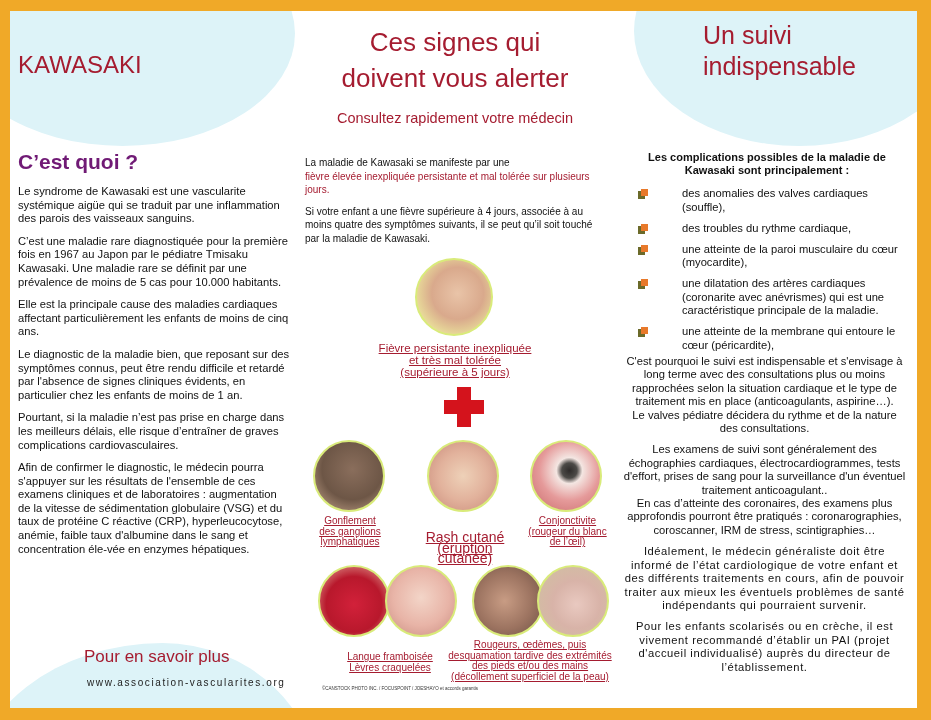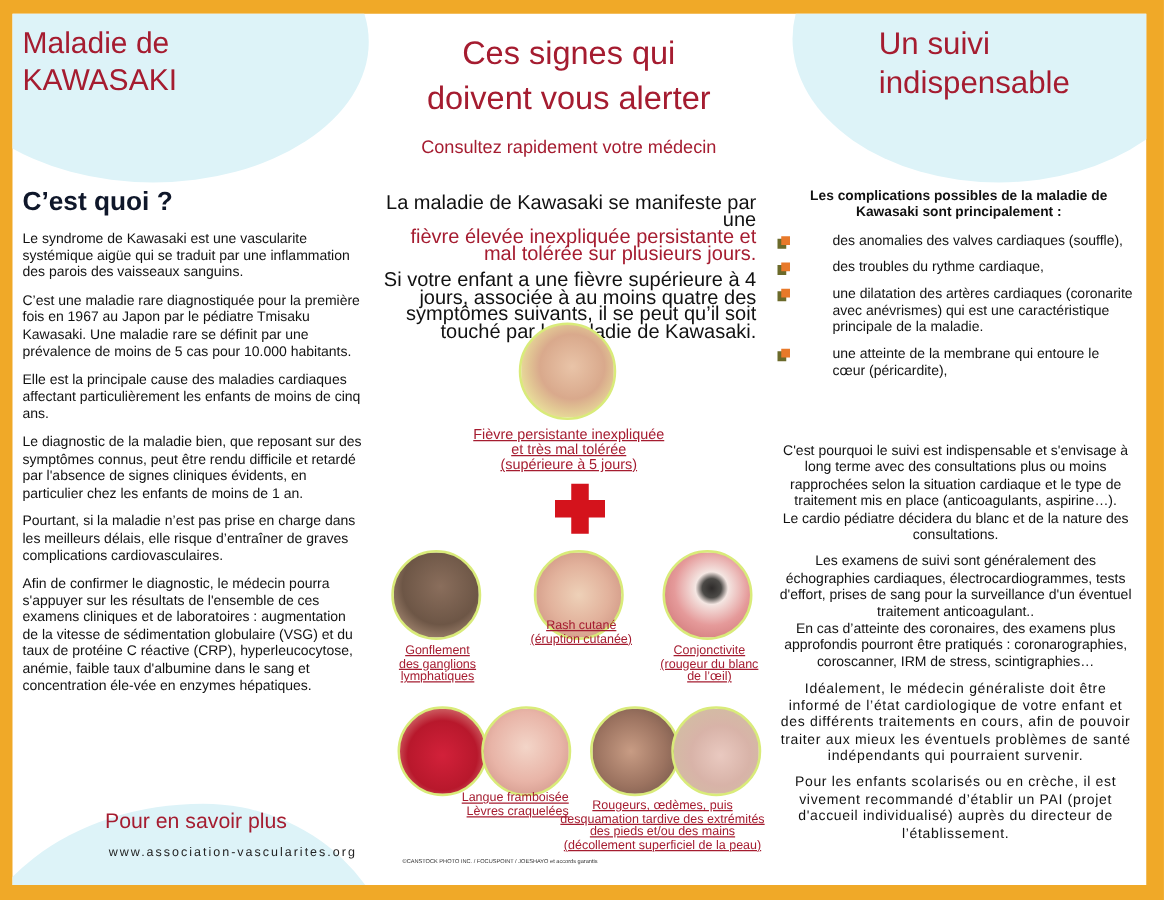--- a/index.html
+++ b/index.html
@@ -13,78 +13,78 @@
   .blob-tl { left: -60px; top: -90px; width: 345px; height: 225px; }
   .blob-tr { left: 624px; top: -95px; width: 330px; height: 230px; }
   .blob-bl { left: -40px; top: 632px; width: 350px; height: 150px; border-radius: 55% 45% 0 0 / 100% 100% 0 0; }
 
   .h-main { font-size: 24px; line-height: 30px; color: #A51C30; font-weight: normal; position: absolute; }
   .h-left { left: 18px; top: 20px; }
   .h-mid { left: 305px; top: 24px; width: 300px; text-align: center; font-size: 26px; line-height: 36px; }
   .h-right { left: 703px; top: 20px; font-size: 25px; line-height: 31px; }
 
   .subtitle { position: absolute; left: 305px; top: 110px; width: 300px; text-align: center; font-size: 14.5px; color: #A51C30; }
-  .c-quoi { position: absolute; left: 18px; top: 150px; font-size: 21px; color: #0f172a; }
+  .c-quoi { position: absolute; left: 18px; top: 150px; font-size: 21px; color: #701a75; }
 
   .left-text { position: absolute; left: 18px; top: 185px; width: 272px; font-size: 11.2px; line-height: 13.6px; color: #111; }
   .left-text p { margin-bottom: 9px; }
 
-  .mid-intro { position: absolute; left: 305px; top: 156px; width: 300px; text-align: right; font-size: 16px; line-height: 13.5px; color: #111; }
+  .mid-intro { position: absolute; left: 305px; top: 156px; width: 300px; text-align: left; font-size: 10px; line-height: 13.5px; color: #111; }
   .mid-intro p { margin-bottom: 8px; }
   .mid-intro .hl { color: #A51C30; }
 
   .photo { position: absolute; border-radius: 50%; border: 2px solid #D9EB7A; overflow: hidden; }
   .photo-baby { left: 415px; top: 258px; width: 78px; height: 78px; background: radial-gradient(circle at 55% 45%, #E9C4A8 0%, #D9A98C 45%, #E9DE9A 75%, #D4C46A 100%); }
   .photo-neck { left: 313px; top: 440px; width: 72px; height: 72px; background: radial-gradient(circle at 55% 40%, #8A6E5C 0%, #6D5646 55%, #C9A88E 100%); }
   .photo-rash { left: 427px; top: 440px; width: 72px; height: 72px; background: radial-gradient(circle at 50% 50%, #EED1B8 0%, #E2B29C 50%, #C98B7A 100%); }
   .photo-eye { left: 530px; top: 440px; width: 72px; height: 72px; background: radial-gradient(circle at 55% 42%, #2E2B2A 0%, #4C4A47 14%, #F4E6E2 24%, #E59A9A 55%, #C86A6A 100%); }
   .photo-tongue { left: 318px; top: 565px; width: 72px; height: 72px; background: radial-gradient(circle at 50% 55%, #D2213A 0%, #B8182C 55%, #E8B7A6 100%); }
   .photo-lips { left: 385px; top: 565px; width: 72px; height: 72px; background: radial-gradient(circle at 50% 45%, #F3D5C8 0%, #E8B4A7 55%, #C98C80 100%); }
   .photo-hand { left: 472px; top: 565px; width: 72px; height: 72px; background: radial-gradient(circle at 45% 50%, #C89C84 0%, #9C7360 55%, #6C5044 100%); }
   .photo-finger { left: 537px; top: 565px; width: 72px; height: 72px; background: radial-gradient(circle at 55% 55%, #E9C9C0 0%, #D8B3A8 45%, #CFC3A0 100%); }
 
   .caption { position: absolute; text-align: center; font-size: 11px; line-height: 11.5px; color: #A51C30; text-decoration: underline; }
   .cap-fever { left: 330px; top: 342px; width: 250px; font-size: 11.5px; line-height: 12px; }
   .cap-neck { left: 300px; top: 516px; width: 100px; font-size: 10px; line-height: 10.5px; }
-  .cap-rash { left: 410px; top: 496px; width: 110px; font-size: 10px; line-height: 10.5px; }
+  .cap-rash { left: 410px; top: 532px; width: 110px; font-size: 14px; line-height: 10.5px; }
   .cap-eye { left: 515px; top: 516px; width: 105px; font-size: 10px; line-height: 10.5px; }
-  .cap-tongue { left: 325px; top: 634px; width: 130px; font-size: 10px; line-height: 10.5px; text-align: right; }
+  .cap-tongue { left: 325px; top: 652px; width: 130px; font-size: 10px; line-height: 10.5px; }
   .cap-skin { left: 440px; top: 640px; width: 180px; font-size: 10px; line-height: 10.5px; }
 
   .cross { position: absolute; left: 444px; top: 387px; width: 40px; height: 40px; }
   .cross .v { position: absolute; left: 13px; top: 0; width: 14px; height: 40px; background: #D4131C; }
   .cross .h { position: absolute; left: 0; top: 13px; width: 40px; height: 14px; background: #D4131C; }
 
   .credit { position: absolute; left: 322px; top: 686px; font-size: 4.5px; color: #333; letter-spacing: 0; }
 
   .more-title { position: absolute; left: 84px; top: 647px; font-size: 17px; color: #A51C30; }
   .more-url { position: absolute; left: 87px; top: 677px; font-size: 10px; font-weight: normal; letter-spacing: 1.6px; color: #222; }
 
   .right-heading { position: absolute; left: 632px; top: 151px; width: 270px; text-align: center; font-weight: bold; font-size: 11px; line-height: 13px; color: #111; }
   .complications { position: absolute; left: 622px; top: 187px; width: 285px; list-style: none; }
-  .complications li { position: relative; padding-left: 44px; font-size: 11.2px; line-height: 13.5px; color: #111; margin-bottom: 7.5px; }
+  .complications li { position: relative; padding-left: 44px; font-size: 11.2px; line-height: 13.5px; color: #111; margin-bottom: 7.5px; margin-left: 16px; }
   .bullet { position: absolute; left: 0; top: 2px; width: 10px; height: 10px; }
   .bullet .a { position: absolute; left: 0; top: 2px; width: 7px; height: 8px; background: #6B6A2A; }
   .bullet .b { position: absolute; left: 3px; top: 0; width: 7px; height: 7px; background: #E8792A; }
 
   .right-text { position: absolute; left: 622px; top: 355px; width: 285px; font-size: 11.2px; line-height: 13.4px; color: #111; }
   .right-text p { margin-bottom: 8px; text-align: center; }
   .right-text p.spaced { letter-spacing: 0.55px; }
 </style>
 </head>
 <body>
 
 <div class="page">
   <div class="blob blob-tl"></div>
   <div class="blob blob-tr"></div>
   <div class="blob blob-bl"></div>
 </div>
 
 <h1 class="h-main h-left">
-  <span>Maladie de</span><br>
+  <br>
   <span>KAWASAKI</span>
 </h1>
 <h2 class="c-quoi">C’est quoi ?</h2>
 <div class="left-text">
   <p>Le syndrome de Kawasaki est une vascularite systémique aigüe qui se traduit par une inflammation des parois des vaisseaux sanguins.</p>
   <p>C’est une maladie rare diagnostiquée pour la première fois en 1967 au Japon par le pédiatre Tmisaku Kawasaki. Une maladie rare se définit par une prévalence de moins de 5 cas pour 10.000 habitants.</p>
   <p>Elle est la principale cause des maladies cardiaques affectant particulièrement les enfants de moins de cinq ans.</p>
   <p>Le diagnostic de la maladie bien, que reposant sur des symptômes connus, peut être rendu difficile et retardé par l'absence de signes cliniques évidents, en particulier chez les enfants de moins de 1 an.</p>
   <p>Pourtant, si la maladie n’est pas prise en charge dans les meilleurs délais, elle risque d’entraîner de graves complications cardiovasculaires.</p>
   <p>Afin de confirmer le diagnostic, le médecin pourra s'appuyer  sur les résultats de l'ensemble de ces examens cliniques et de laboratoires : augmentation de la vitesse de sédimentation globulaire (VSG) et du taux de protéine C réactive (CRP), hyperleucocytose, anémie, faible taux d'albumine dans le sang et concentration éle-vée en enzymes hépatiques.</p>
@@ -164,30 +164,34 @@
         <span class="a"></span>
         <span class="b"></span>
       </span><span>des anomalies des valves cardiaques (souffle),</span></li>
   <li><span class="bullet">
         <span class="a"></span>
         <span class="b"></span>
       </span><span>des troubles du rythme cardiaque,</span></li>
   <li><span class="bullet">
         <span class="a"></span>
         <span class="b"></span>
+      </span><span>une atteinte de la paroi musculaire du cœur (myocardite),</span></li>
+  <li><span class="bullet">
+        <span class="a"></span>
+        <span class="b"></span>
       </span><span>une dilatation des artères cardiaques (coronarite avec anévrismes) qui est une caractéristique principale de la maladie.</span></li>
   <li><span class="bullet">
         <span class="a"></span>
         <span class="b"></span>
       </span><span>une atteinte de la membrane qui entoure le cœur (péricardite),</span></li>
 </ul>
 <div class="right-text">
   <p>
     <span>C'est pourquoi le suivi est indispensable et s'envisage à long terme avec des consultations plus ou moins rapprochées selon la situation cardiaque et le type de traitement mis en place (anticoagulants, aspirine…).</span><br>
-    <span>Le cardio pédiatre décidera du blanc et de la nature des consultations.</span>
+    <span>Le valves pédiatre décidera du rythme et de la nature des consultations.</span>
   </p>
   <p>
     <span>Les examens de suivi sont généralement des échographies cardiaques, électrocardiogrammes, tests d'effort, prises de sang pour la surveillance d'un éventuel traitement anticoagulant..</span><br>
     <span>En cas d’atteinte des coronaires, des examens  plus approfondis pourront être pratiqués : coronarographies, coroscanner,  IRM de stress, scintigraphies…</span>
   </p>
   <p class="spaced">Idéalement, le médecin généraliste doit être informé de l’état cardiologique de votre enfant et des différents traitements en cours, afin de pouvoir traiter aux mieux les éventuels problèmes de santé indépendants qui pourraient survenir.</p>
   <p class="spaced">Pour les enfants scolarisés ou en crèche, il est vivement recommandé d’établir un PAI (projet d'accueil individualisé) auprès du directeur de l’établissement.</p>
 </div>
 
 </body></html>

